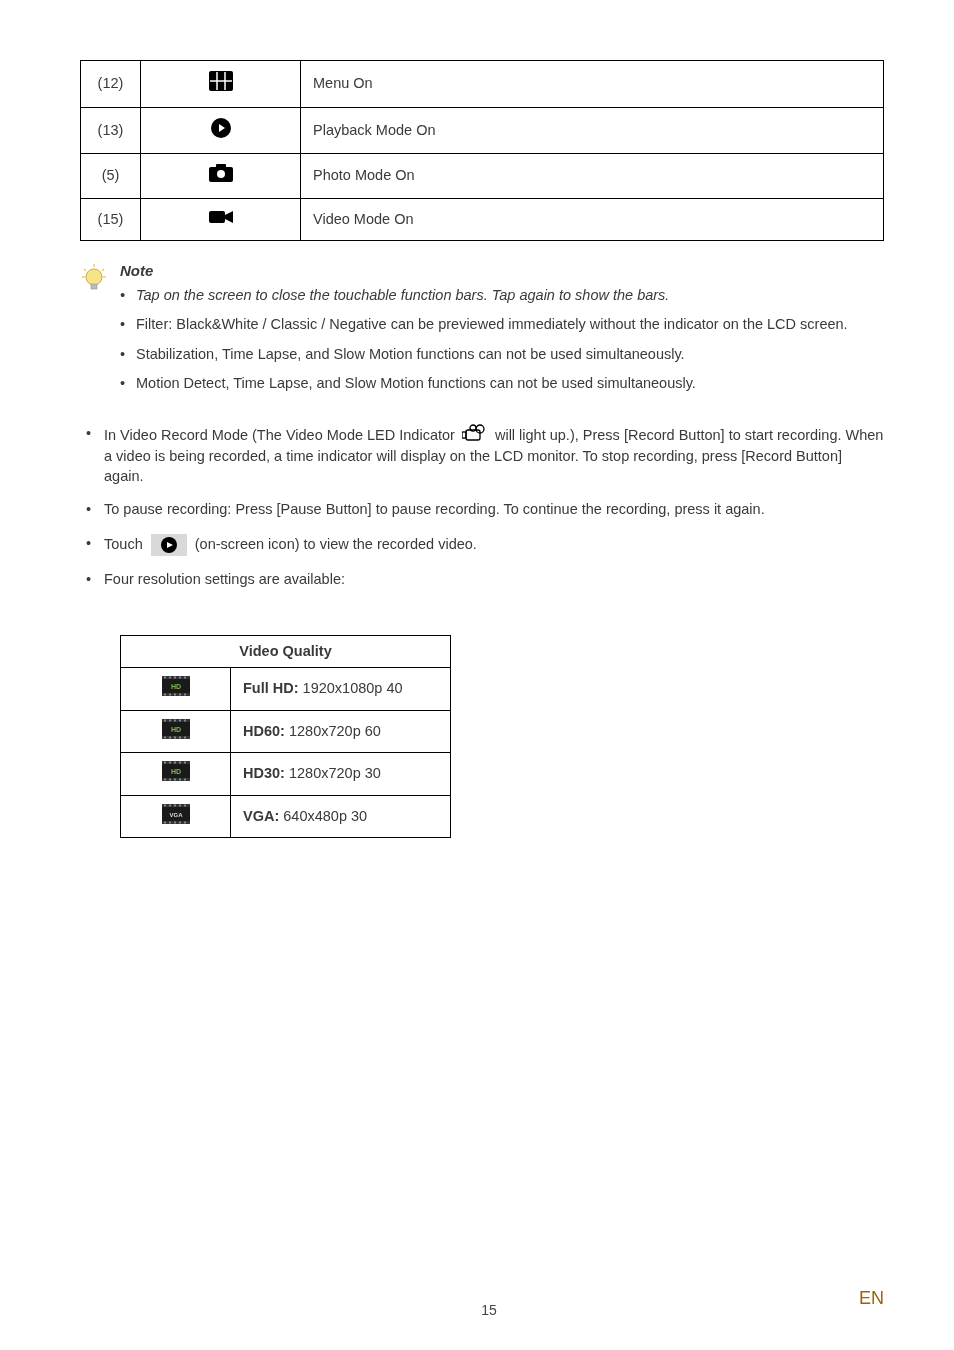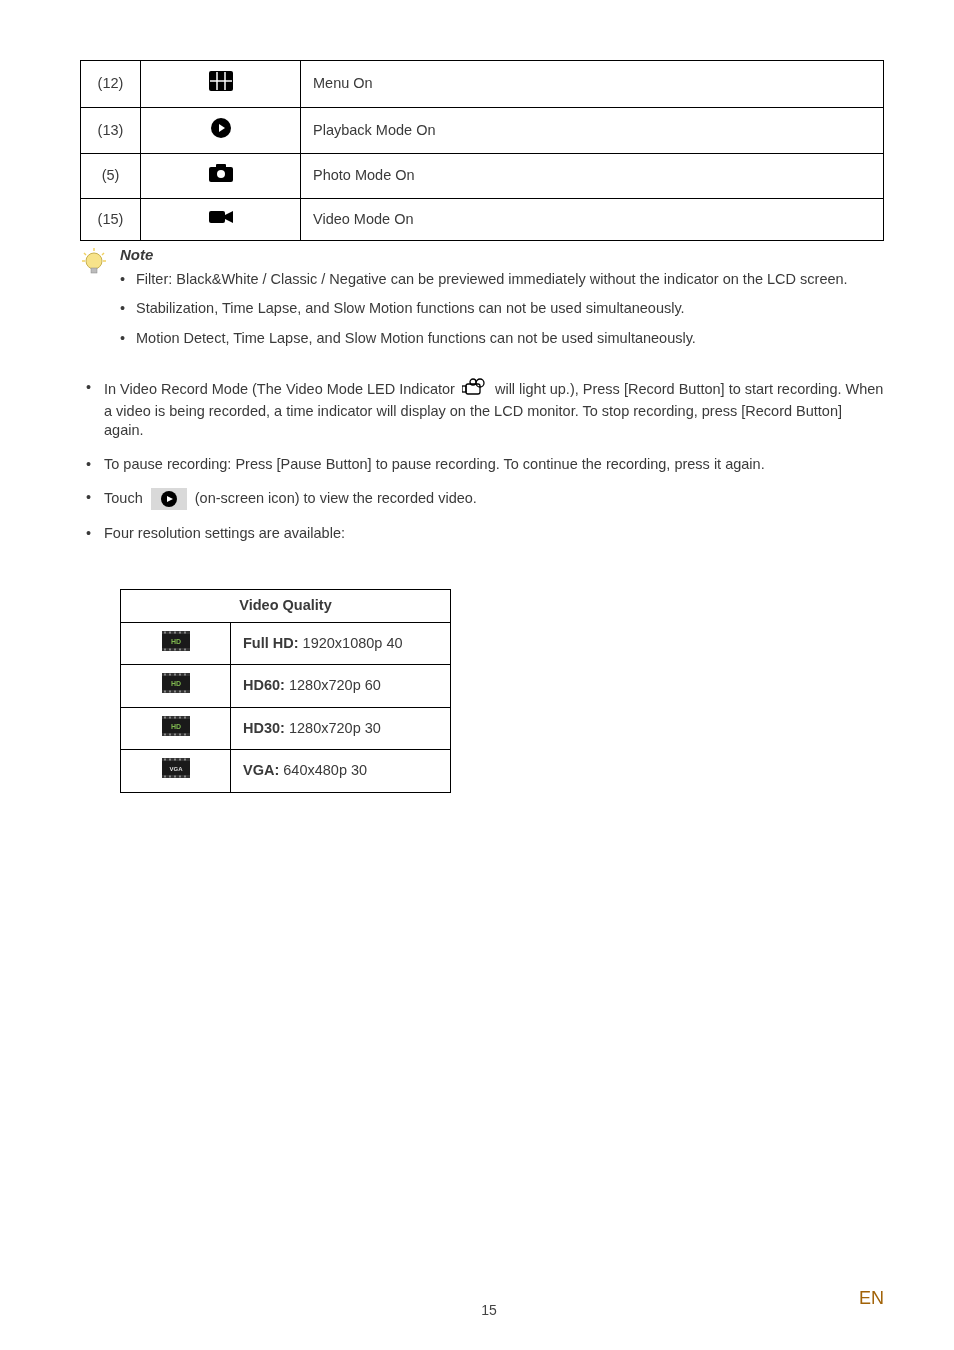--- a/index.html
+++ b/index.html
@@ -33,21 +33,21 @@
   table.modes td.icon {
     width: 160px;
     text-align: center;
   }
   .icon-box {
     display: inline-flex;
     align-items: center;
     justify-content: center;
   }
   .note-block {
-    margin-top: 4px;
+    margin-top: 20px;
     display: flex;
     align-items: flex-start;
     gap: 10px;
   }
   .note-bulb {
     width: 30px;
     flex: 0 0 auto;
     margin-top: 2px;
   }
   .note-content {
@@ -225,20 +225,21 @@
         <line x1="14" y1="1" x2="14" y2="4" stroke="#f0d060" stroke-width="1.5"></line>
         <line x1="4" y1="6" x2="6" y2="8" stroke="#f0d060" stroke-width="1.5"></line>
         <line x1="24" y1="6" x2="22" y2="8" stroke="#f0d060" stroke-width="1.5"></line>
         <line x1="2" y1="14" x2="5" y2="14" stroke="#f0d060" stroke-width="1.5"></line>
         <line x1="26" y1="14" x2="23" y2="14" stroke="#f0d060" stroke-width="1.5"></line>
       </svg>
     </div>
     <div class="note-content">
       <div class="note-title">Note</div>
       <ul class="note-list">
+        <li class="italic">Tap on the screen to close the touchable function bars. Tap again to show the bars.</li>
         <li>Filter: Black&amp;White / Classic / Negative can be previewed immediately without the indicator on the LCD screen.</li>
         <li>Stabilization, Time Lapse, and Slow Motion functions can not be used simultaneously.</li>
         <li>Motion Detect, Time Lapse, and Slow Motion functions can not be used simultaneously.</li>
       </ul>
     </div>
   </div>
 
 
   <ul class="body-list">
     <li>

